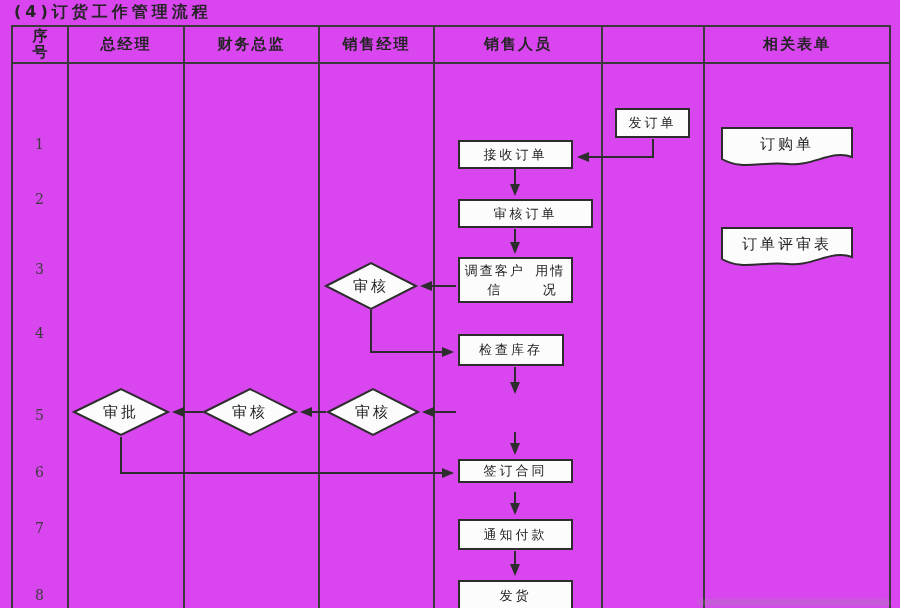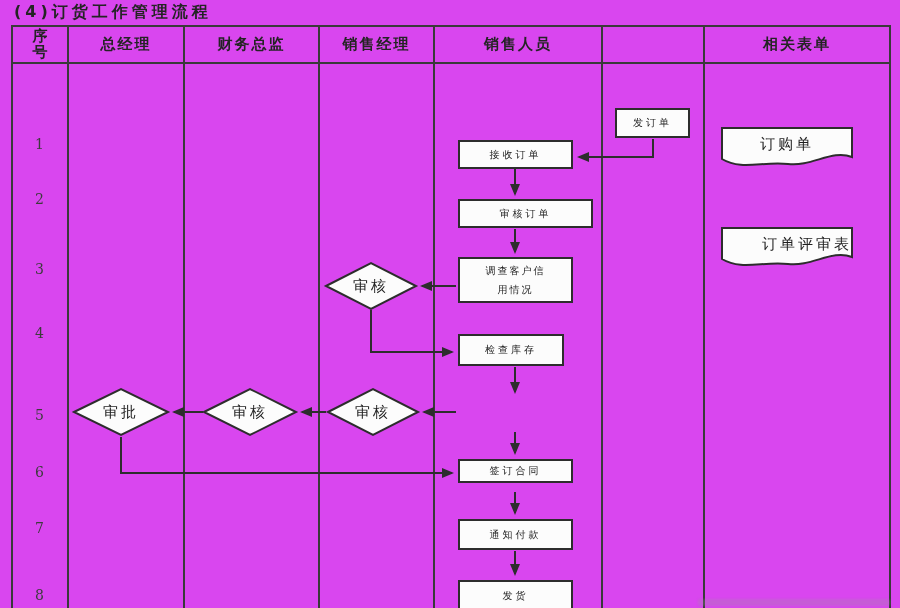--- a/index.html
+++ b/index.html
@@ -27,24 +27,24 @@
   .rownum{
     position:absolute;left:11px;width:57px;text-align:center;
     font-family:"DejaVu Serif","Liberation Serif",serif;
     font-size:14px;color:#3c3c3c;
   }
   svg#wires{position:absolute;left:0;top:0;z-index:2;}
   .node{
     position:absolute;z-index:3;
     border:2px solid #2d2d2d;background:#fcfcfc;
     display:flex;align-items:center;justify-content:center;
-    font-size:10px;letter-spacing:3px;color:#1e1e1e;
+    font-size:13px;letter-spacing:3px;color:#1e1e1e;
     box-sizing:border-box;text-align:center;
   }
-  .node.two-line{flex-direction:column;line-height:19px;letter-spacing:2px;}
+  .node.two-line{flex-direction:row;line-height:19px;letter-spacing:2px;}
   .float-label{
     position:absolute;z-index:4;text-align:center;
     font-size:15px;letter-spacing:3px;color:#1e1e1e;
   }
   .watermark{
     position:absolute;left:698px;top:599px;width:192px;height:7px;z-index:5;
     background:rgba(150,150,150,0.28);filter:blur(1px);border-radius:2px;
   }
 </style>
 </head>
@@ -125,17 +125,17 @@
   <div class="node" style="left:458px;top:459px;width:115px;height:24px;">签订合同</div>
   <div class="node" style="left:458px;top:519px;width:115px;height:31px;text-align:right;">通知付款</div>
   <div class="node" style="left:458px;top:580px;width:115px;height:32px;">发货</div>
 
   <div class="float-label" style="left:331px;top:277px;width:80px;">审核</div>
   <div class="float-label" style="left:333px;top:403px;width:80px;">审核</div>
   <div class="float-label" style="left:210px;top:403px;width:80px;">审核</div>
   <div class="float-label" style="left:81px;top:403px;width:80px;">审批</div>
 
   <div class="float-label" style="left:722px;top:135px;width:130px;">订购单</div>
-  <div class="float-label" style="left:722px;top:235px;width:130px;text-align:right;">订单评审表</div>
+  <div class="float-label" style="left:722px;top:235px;width:130px;">订单评审表</div>
 
   <div class="watermark"></div>
 
 </div>
 
 </body></html>

